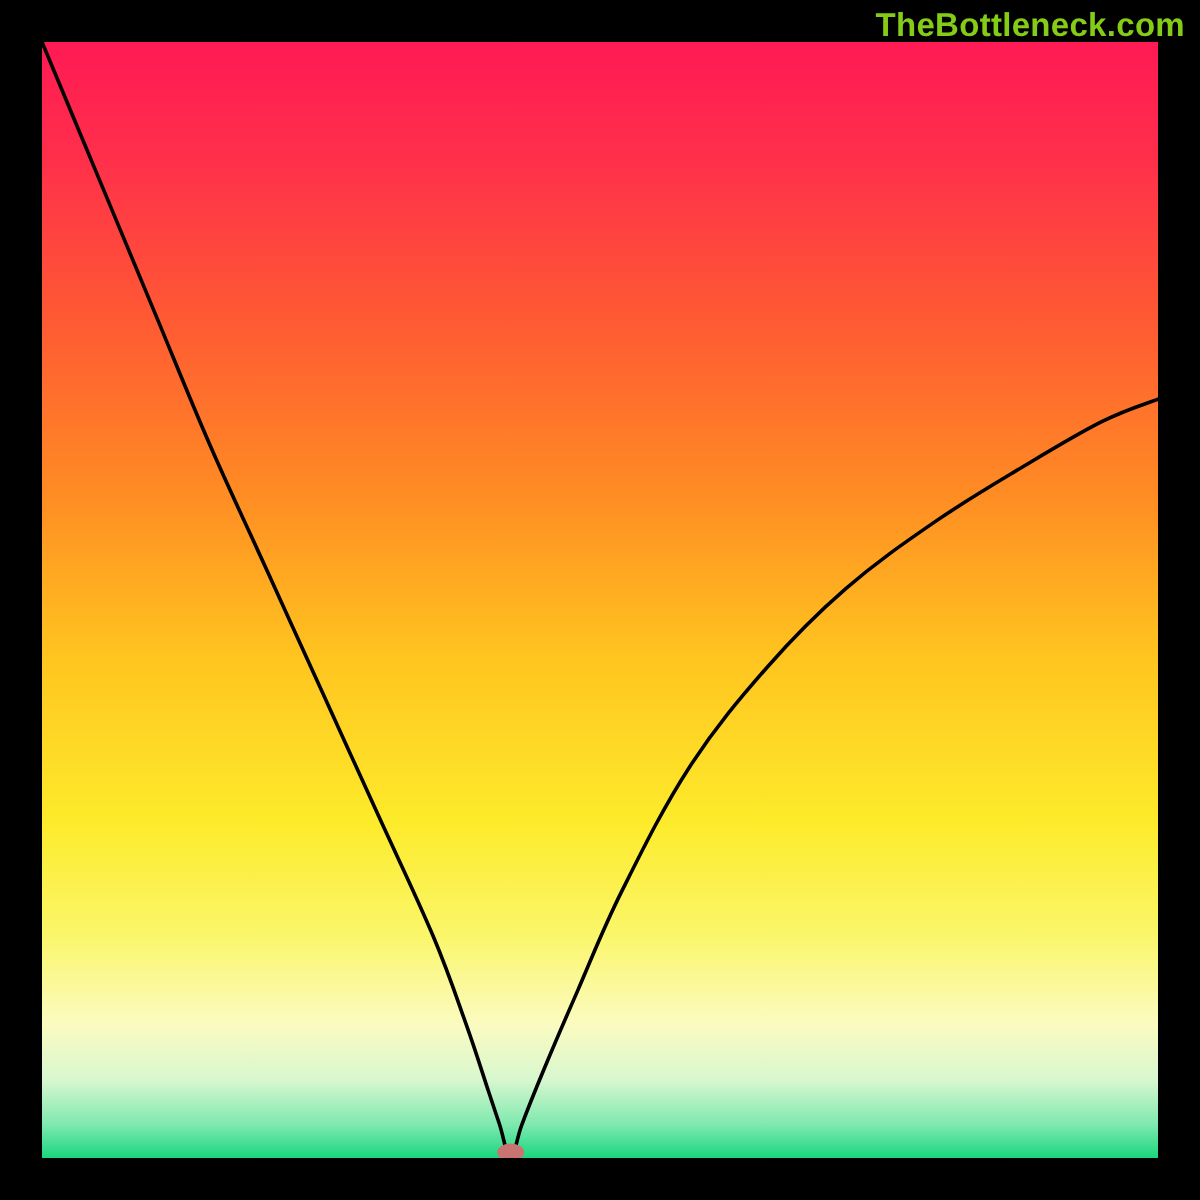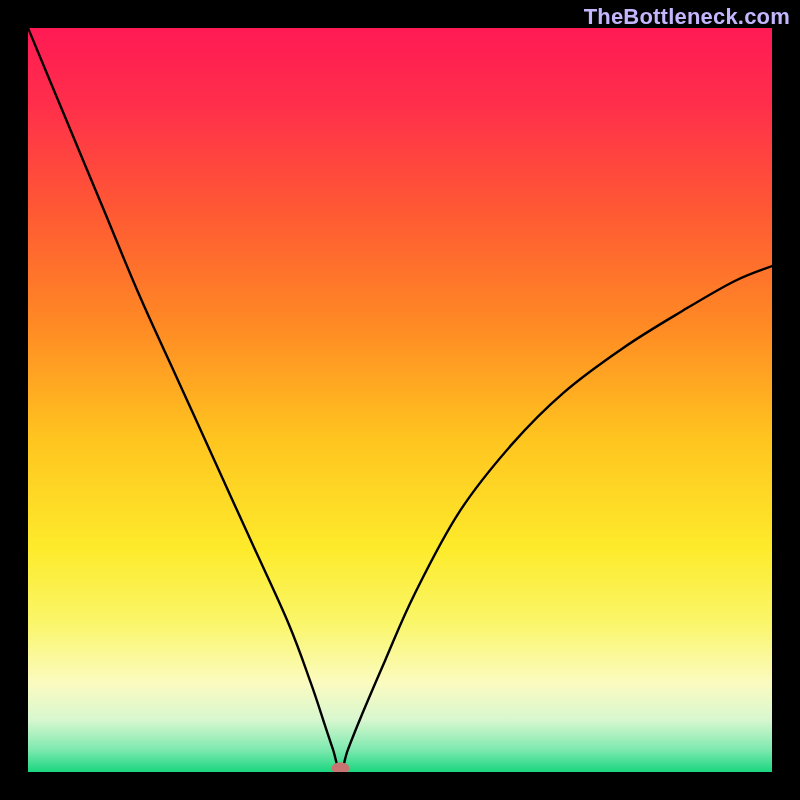--- a/index.html
+++ b/index.html
@@ -14,21 +14,21 @@
   .outer {
     position: relative;
     width: 800px;
     height: 800px;
     background: #000;
   }
   .watermark {
     position: absolute;
     top: 4px;
     right: 10px;
-    color: #c4b5fd;
+    color: #84cc16;
     font-size: 22px;
     font-weight: 600;
     letter-spacing: 0.2px;
     z-index: 5;
   }
   .plot {
     position: absolute;
     left: 28px;
     top: 28px;
     width: 744px;

